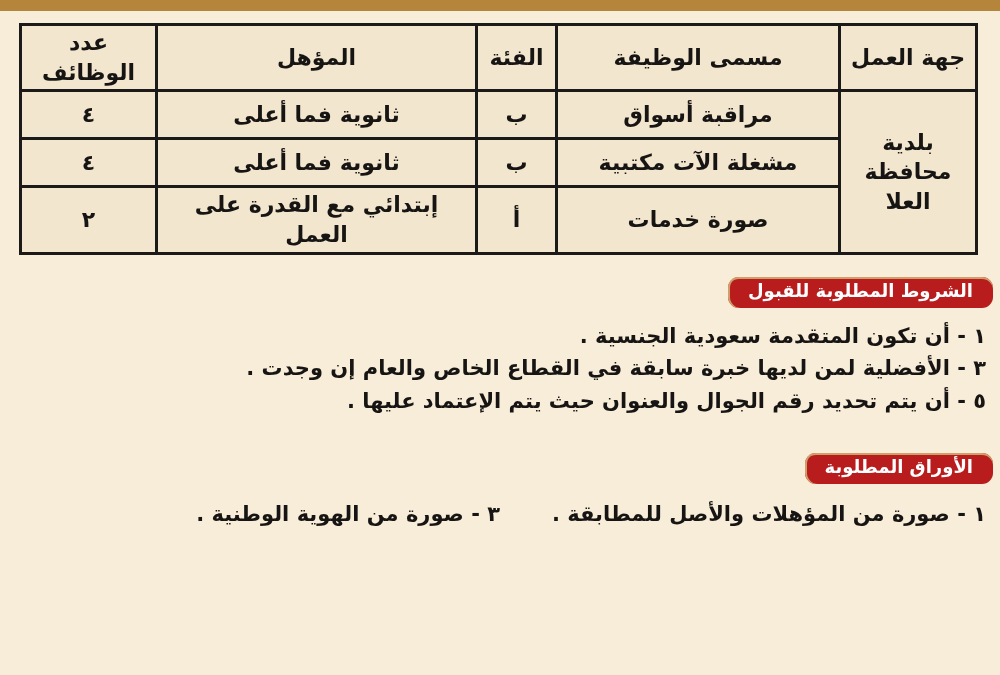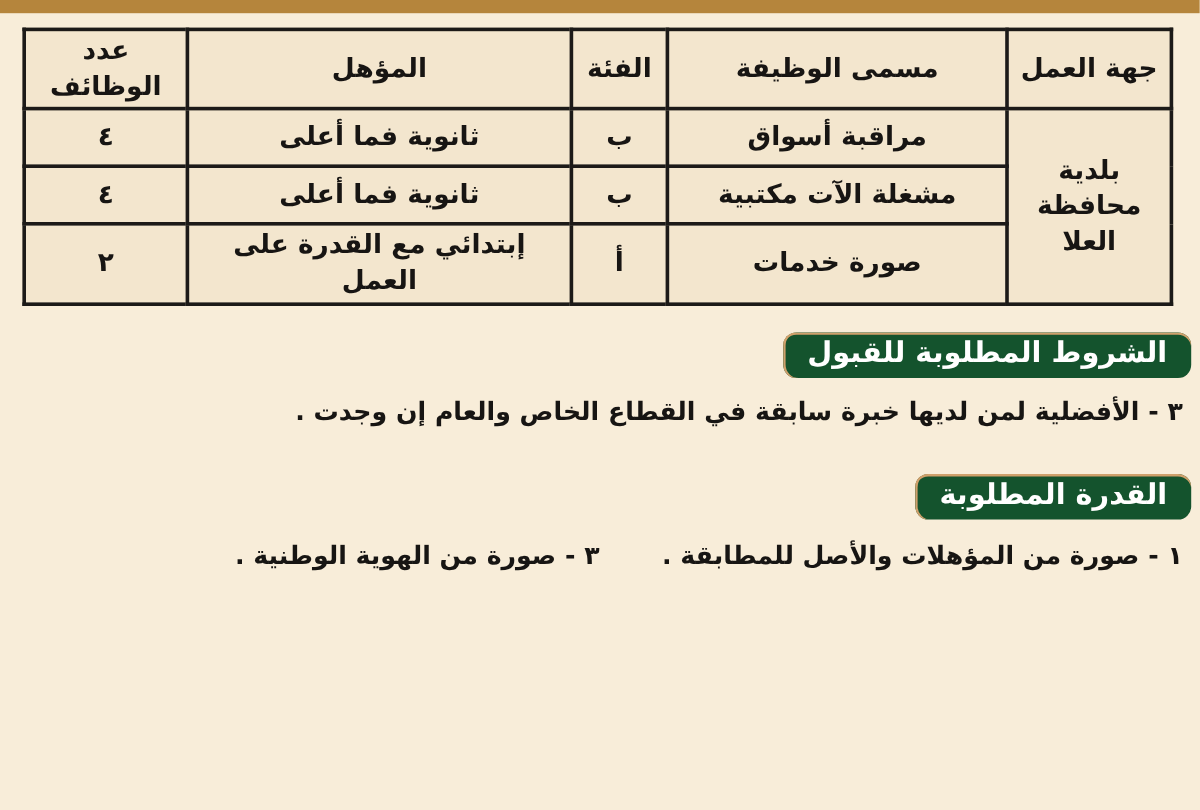--- a/index.html
+++ b/index.html
@@ -40,24 +40,24 @@
   table.jobs-table tbody td { height: 41px; }
   td.entity-cell {
     line-height: 1.85;
     padding: 0 10px;
   }
   
   .section-pill {
     display: block;
     width: max-content;
     margin-right: 7px;
-    background: #14532d;
+    background: #b91c1c;
     color: #ffffff;
     font-weight: bold;
-    font-size: 24px;
+    font-size: 18px;
     padding: 3px 20px 7px 20px;
     border-radius: 11px;
     box-shadow: inset 0 2px 0 #cfa06b, inset 2px 0 0 #cfa06b;
   }
   .pill-conditions { margin-top: 22px; }
   .pill-documents { margin-top: 36px; }
   
   .conditions-list {
     margin: 12px 14px 0 14px;
     font-weight: bold;
@@ -119,25 +119,27 @@
       <td>٢</td>
     </tr>
   </tbody>
 </table>
 
 <div class="section-pill pill-conditions">
   <span>الشروط المطلوبة للقبول</span>
 </div>
 
 <div class="conditions-list">
+  <div class="list-item">١ - أن تكون المتقدمة سعودية الجنسية .</div>
   <div class="list-item">٣ - الأفضلية لمن لديها خبرة سابقة في القطاع الخاص والعام إن وجدت .</div>
+  <div class="list-item">٥ - أن يتم تحديد رقم الجوال والعنوان حيث يتم الإعتماد عليها .</div>
 </div>
 
 <div class="section-pill pill-documents">
-  <span>القدرة المطلوبة</span>
+  <span>الأوراق المطلوبة</span>
 </div>
 
 <div class="docs-row">
   <div class="doc-col-right">
     <div class="list-item">١ - صورة من المؤهلات والأصل للمطابقة .</div>
 
   </div>
   <div class="doc-col-left">
     <div class="list-item">٣ - صورة من الهوية الوطنية .</div>
 

